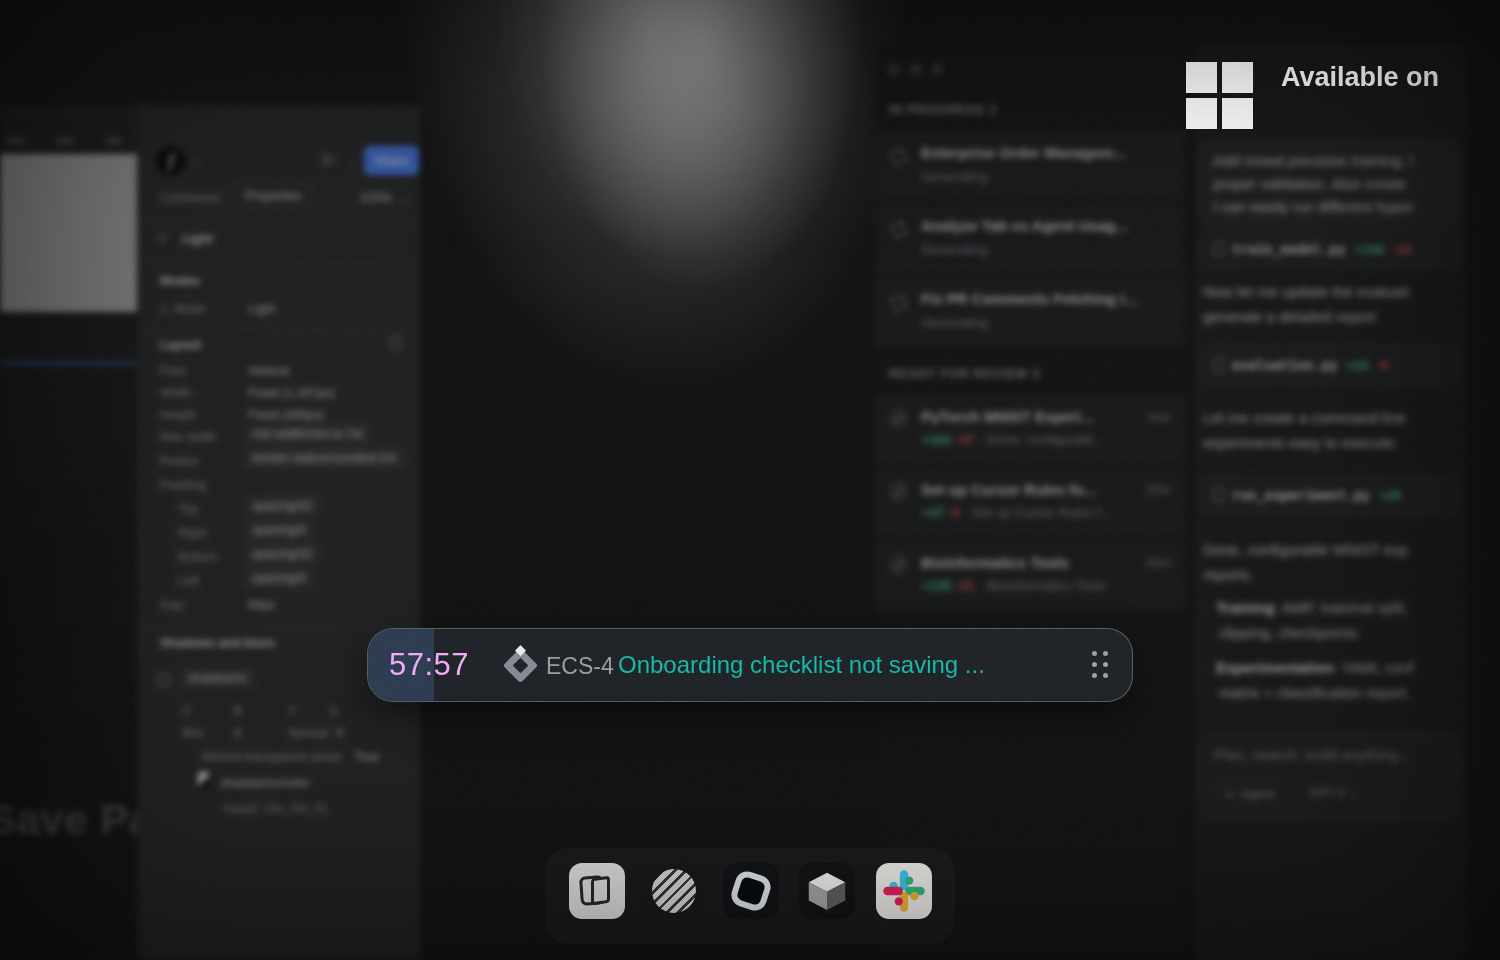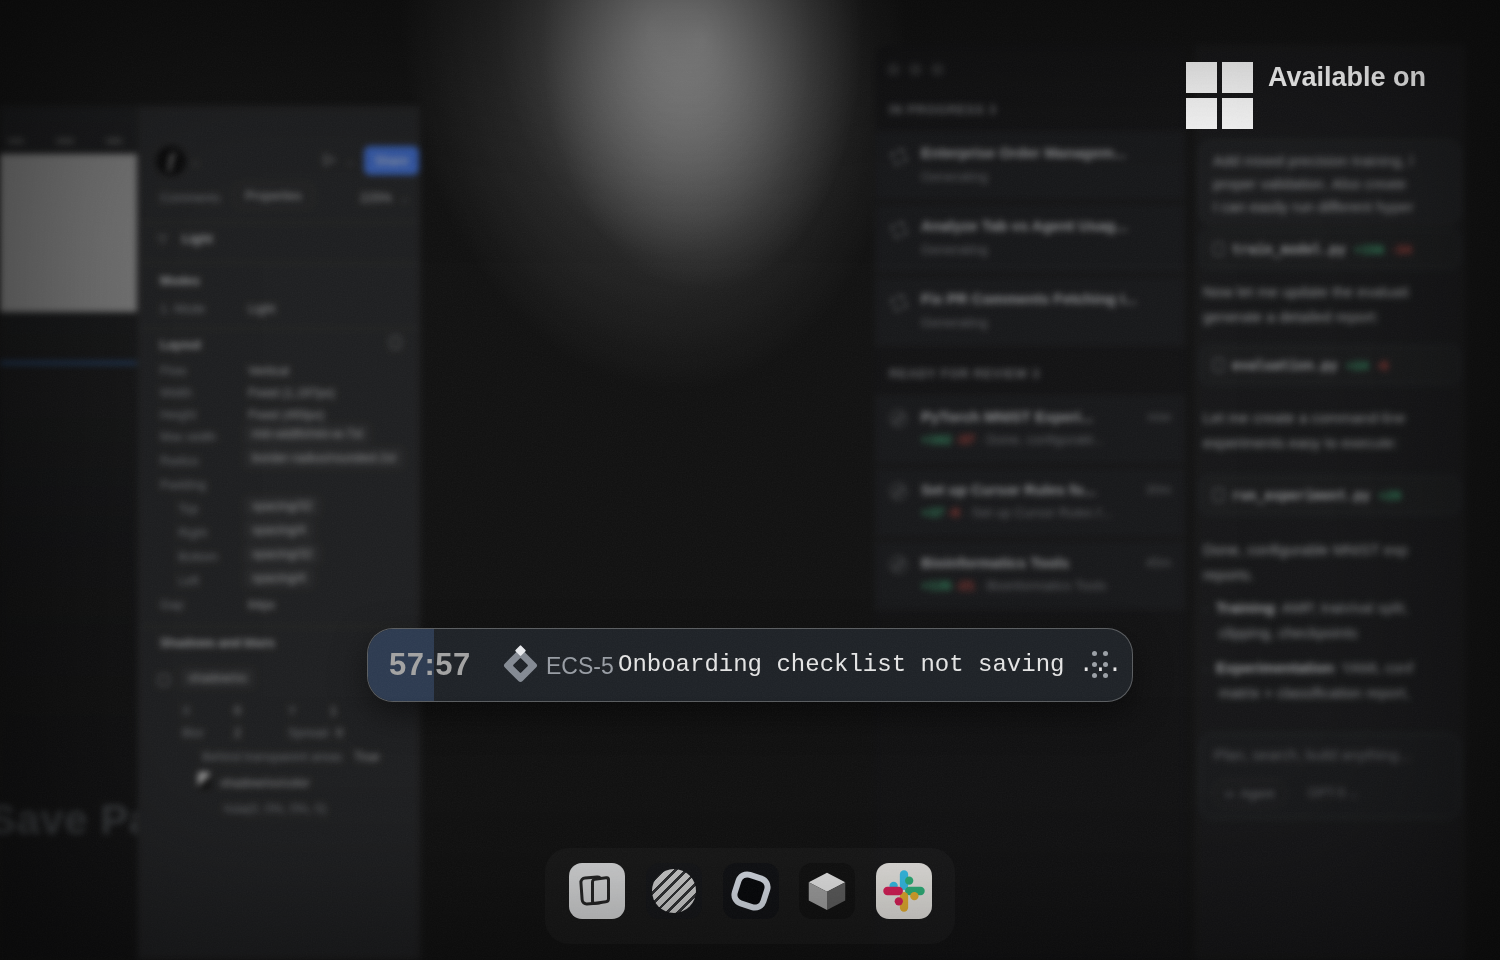--- a/index.html
+++ b/index.html
@@ -77,37 +77,37 @@
   .chat-b .bullet-mark { color:#8d9095; margin-right:8px; }
   .chat-b b { color:#e4e6e9; }
   .chat-input { position:absolute; left:4px; top:688px; width:262px; height:86px; background:#232427;
                 border:1px solid #3b3d40; border-radius:14px; padding:12px 14px; }
   .placeholder { font-size:15px; color:#8d9095; white-space:nowrap; overflow:hidden; }
   .agent-pill { position:absolute; left:13px; top:46px; height:27px; border:1px solid #3b3d40; border-radius:14px;
                 display:flex; align-items:center; gap:6px; padding:0 11px; color:#9fa2a7; font-size:13px; }
   .model-sel { position:absolute; left:108px; top:51px; color:#8d9095; font-size:13px; }
 
   
-  .win-badge { position:absolute; left:1186px; top:62px; display:flex; gap:15px; }
+  .win-badge { position:absolute; left:1186px; top:62px; display:flex; gap:28px; }
   .win-grid { width:67px; height:67px; display:grid; grid-template-columns:31px 31px; grid-template-rows:31px 31px; gap:5px; }
   .win-grid div { background:#fff; }
   .badge-line1 { color:#fff; font-size:27px; font-weight:600; }
   .badge-line2 { color:#fff; font-size:40px; font-weight:bold; letter-spacing:.5px; margin-top:2px; }
 
   .pill { position:absolute; left:367px; top:628px; width:766px; height:74px; border-radius:26px;
           background:#1d2126; border:1.5px solid rgba(255,255,255,.27);
           box-shadow:0 12px 34px rgba(0,0,0,.55); overflow:hidden; }
   .pill-progress { position:absolute; left:0; top:0; bottom:0; width:66px; background:#2c3a50; }
-  .pill-time { position:absolute; left:21px; top:18px; font-size:31px; font-weight:700; color:#a3a3a3; letter-spacing:.5px; }
+  .pill-time { position:absolute; left:21px; top:18px; font-size:31px; font-weight:400; color:#f0abfc; letter-spacing:.5px; }
   .pill-diamond { position:absolute; left:140px; top:24px; width:25px; height:25px; background:#848a93;
                   transform:rotate(45deg); border-radius:3px; }
   .pill-diamond .inner { position:absolute; left:7px; top:7px; width:11px; height:11px; background:#1d2126; border-radius:1px; }
   .pill-diamond .spark { position:absolute; left:-2px; top:-2px; width:8px; height:8px; background:#e9ebee; border-radius:1px; }
   .pill-key { position:absolute; left:178px; top:24px; font-size:23px; color:#989da4; }
-  .pill-title { position:absolute; left:250px; top:22px; font-size:24px; font-weight:500; color:#e5e5e5; white-space:nowrap;font-family:Liberation Mono, monospace; }
+  .pill-title { position:absolute; left:250px; top:22px; font-size:24px; font-weight:500; color:#14b8a6; white-space:nowrap; }
   .drag-dots { position:absolute; right:24px; top:22px; display:grid; grid-template-columns:5px 5px; grid-template-rows:5px 5px 5px; gap:6px; }
   .drag-dots div { width:5px; height:5px; border-radius:50%; background:#9ba0a6; }
 
   .dock { position:absolute; left:545px; top:848px; width:410px; height:96px;
           background:rgba(255,255,255,.03); border-radius:24px; }
   .dock-icon { position:absolute; top:15px; width:56px; height:56px; border-radius:13px; }
   .di-1 { background:#d9dadb; }
   .di-1 .shapeA { position:absolute; left:11px; top:13px; width:24px; height:29px; border:3px solid #232323; border-radius:6px; background:#d9dadb; transform:rotate(-4deg); }
   .di-1 .shapeB { position:absolute; left:22px; top:14px; width:19px; height:27px; border:3px solid #232323; border-radius:4px; background:#d9dadb; transform:skewY(-8deg); }
   .di-2 { background:#141518; }
@@ -331,21 +331,21 @@
     </div>
   </div>
 
   <div class="pill">
     <div class="pill-progress"></div>
     <div class="pill-time">57:57</div>
     <div class="pill-diamond">
       <div class="spark"></div>
       <div class="inner"></div>
     </div>
-    <div class="pill-key">ECS-5</div>
+    <div class="pill-key">ECS-4</div>
     <div class="pill-title">Onboarding checklist not saving ...</div>
     <div class="drag-dots">
       <div></div>
         <div></div>
         <div></div>
         <div></div>
         <div></div>
         <div></div>
     </div>
   </div>

